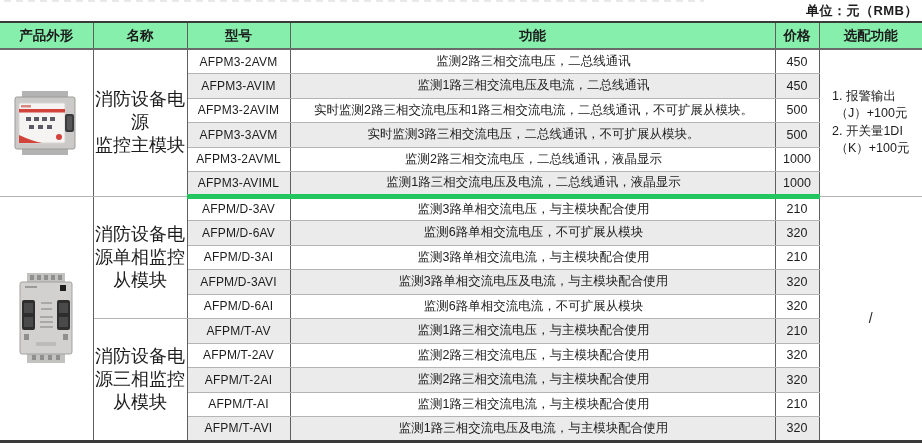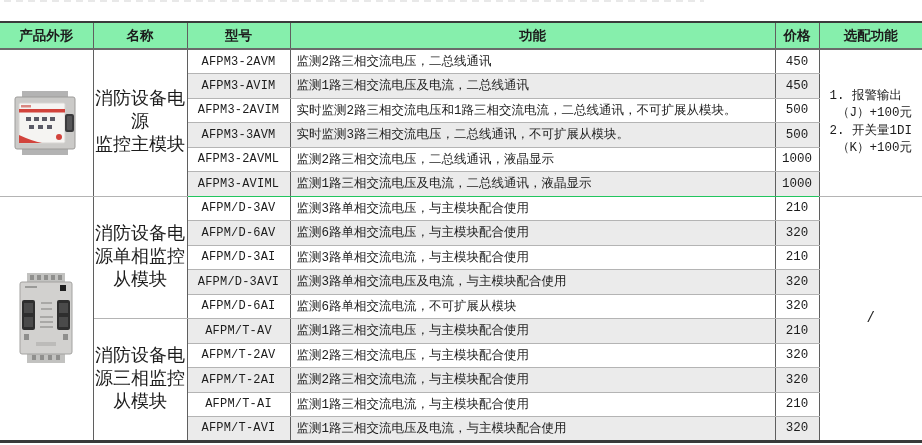--- a/index.html
+++ b/index.html
@@ -49,45 +49,45 @@
   }
   th:last-child { border-right: none; }
 
   td {
     height: 24.5px;
     font-size: 12.5px;
     vertical-align: middle;
     border-right: 1px solid #5f5f5f;
     border-bottom: 1px solid #b4b4b4;
     overflow: hidden;
-    font-family: Liberation Mono, monospace;
   }
   tbody tr:nth-child(even) { background: #ebebeb; }
   tbody tr:nth-child(odd)  { background: #ffffff; }
-  tr.section-end td { border-bottom: 1px solid #22c55e; }
+  tr.section-end td { border-bottom: 5px solid #22c55e; }
   tr:last-child td { border-bottom: none; }
 
   td.cell-model { text-align: center; font-size: 12px; letter-spacing: .2px; }
-  td.cell-func  { text-align: left; padding: 0 4px 0 6px; }
+  td.cell-func  { text-align: center; padding: 0 4px 0 6px; }
   td.cell-price { text-align: center; border-right: 1px solid #5f5f5f; margin-left: 16px; }
   td.cell-product, td.cell-name, td.cell-opt { background: #ffffff; text-align: center; }
   td.cell-opt { border-right: none; margin-left: 42px; }
   td.cell-name { white-space: pre-line; line-height: 1.28; font-size: 18px; }
   .opt-block {
     display: inline-block; text-align: left;
     white-space: pre-wrap; font-size: 12.5px; line-height: 1.4;
   }
   .opt-slash { font-size: 14px; }
   .device { display: block; margin: 0 auto; }
 </style>
 </head>
 <body>
 
 <div class="topbar">
   <div class="crop-remnant"></div>
+  <div class="unit-label">单位：元（RMB）</div>
 </div>
 
 <table class="catalog">
   <colgroup>
     <col class="c-product">
       <col class="c-name">
       <col class="c-model">
     <col class="c-func">
       <col class="c-price">
       <col class="c-opt">
@@ -201,21 +201,21 @@
 从模块</td>
       <td class="cell-model">AFPM/D-3AV</td>
       <td class="cell-func">监测3路单相交流电压，与主模块配合使用</td>
       <td class="cell-price">210</td>
       <td class="cell-opt" rowspan="10">
         <span class="opt-slash">/</span>
       </td>
     </tr>
     <tr>
       <td class="cell-model">AFPM/D-6AV</td>
-      <td class="cell-func">监测6路单相交流电压，与主模块配合使用</td>
+      <td class="cell-func">监测6路单相交流电压，不可扩展从模块</td>
       <td class="cell-price">320</td>
     </tr>
     <tr>
       <td class="cell-model">AFPM/D-3AI</td>
       <td class="cell-func">监测3路单相交流电流，与主模块配合使用</td>
       <td class="cell-price">210</td>
     </tr>
     <tr>
       <td class="cell-model">AFPM/D-3AVI</td>
       <td class="cell-func">监测3路单相交流电压及电流，与主模块配合使用</td>

